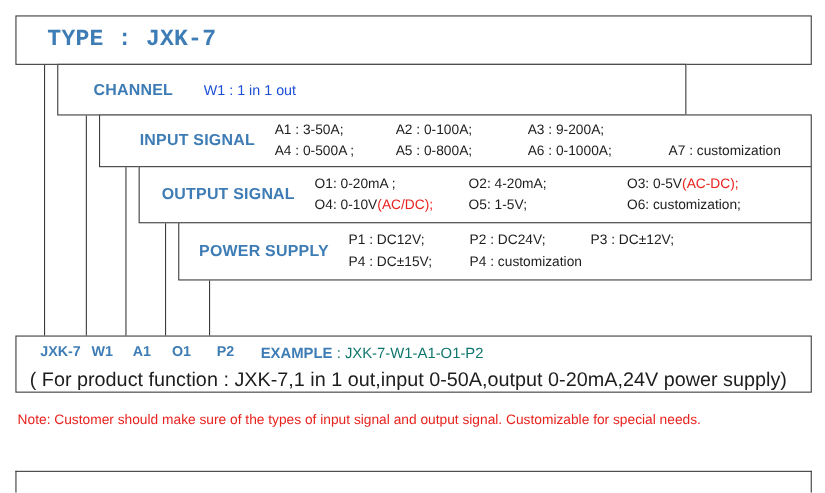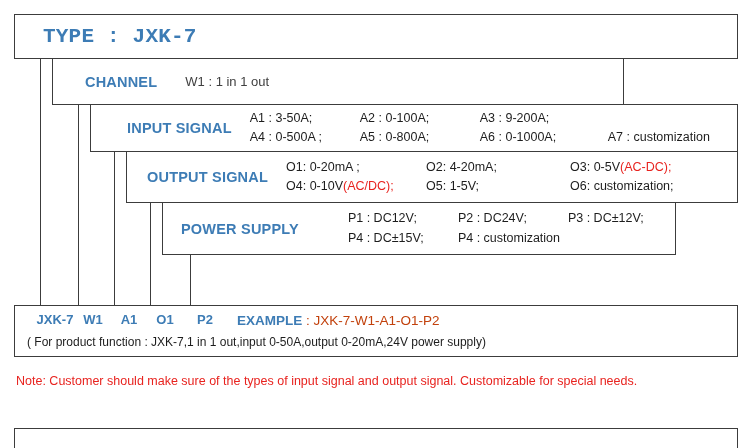--- a/index.html
+++ b/index.html
@@ -30,21 +30,21 @@
   }
 
   .blue-label {
     color: #3d7cb5;
     font-weight: bold;
     white-space: nowrap;
     letter-spacing: .2px;
   }
 
   .black-text {
-    color: #404040;
+    color: #1d4ed8;
     white-space: nowrap;
   }
 
   
   #type-box {
     left: 14px;
     top: 14px;
     width: 724px;
     height: 45px;
     padding-left: 28px;
@@ -82,24 +82,23 @@
     width: 612px;
     height: 52px;
     padding-left: 20px;
   }
   #output-box .blue-label { font-size: 14.5px; }
 
   
   #power-box {
     left: 162px;
     top: 202px;
-    width: 514px;
+    width: 576px;
     height: 53px;
     padding-left: 18px;
-    gap: 31px;
   }
   #power-box .blue-label { font-size: 14.5px; }
 
   
   .spec-rows {
     display: flex;
     flex-direction: column;
     justify-content: center;
     margin-left: 18px;
     font-size: 12.5px;
@@ -163,27 +162,27 @@
     left: 222px;
     top: 7px;
     font-size: 13.5px;
     white-space: nowrap;
   }
   #example-text .ex-label {
     color: #3d7cb5;
     font-weight: bold;
   }
   #example-text .ex-value {
-    color: #c2410c;
+    color: #0f766e;
   }
   #function-text {
     position: absolute;
     left: 12px;
     top: 29px;
-    font-size: 12px;
+    font-size: 18px;
     color: #1d1d1d;
     white-space: nowrap;
   }
 
   
   #note-text {
     position: absolute;
     left: 16px;
     top: 374px;
     font-size: 12.5px;

